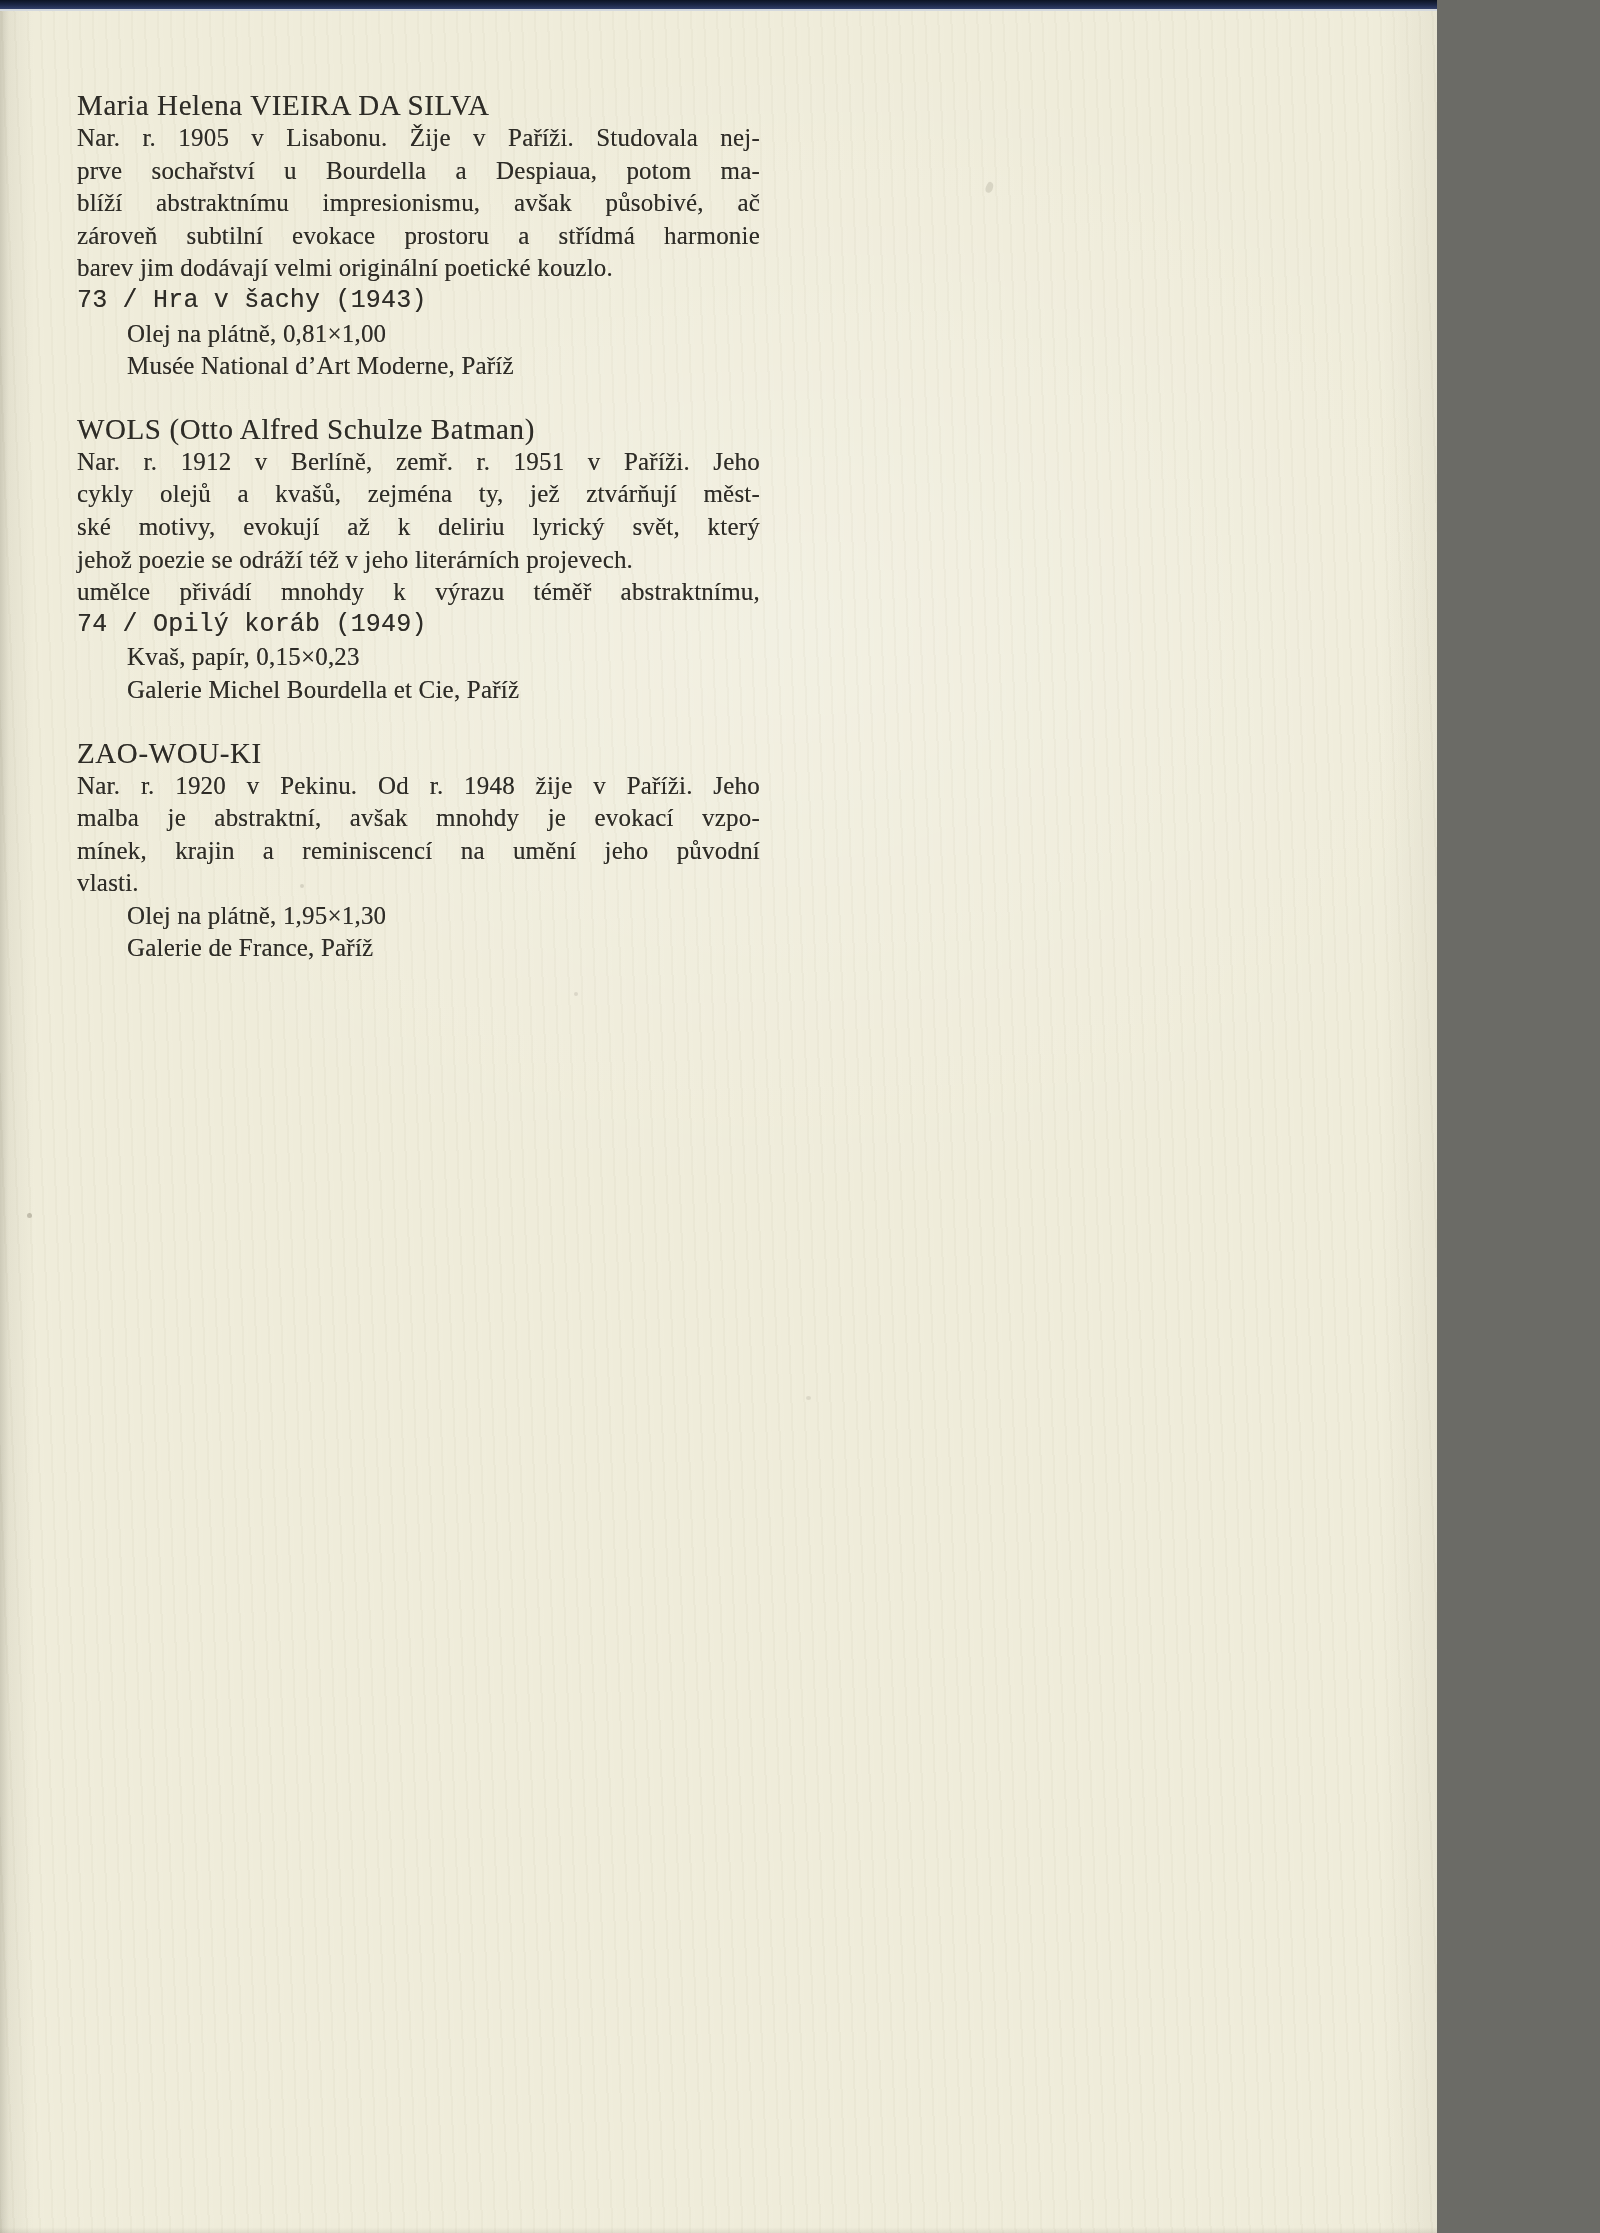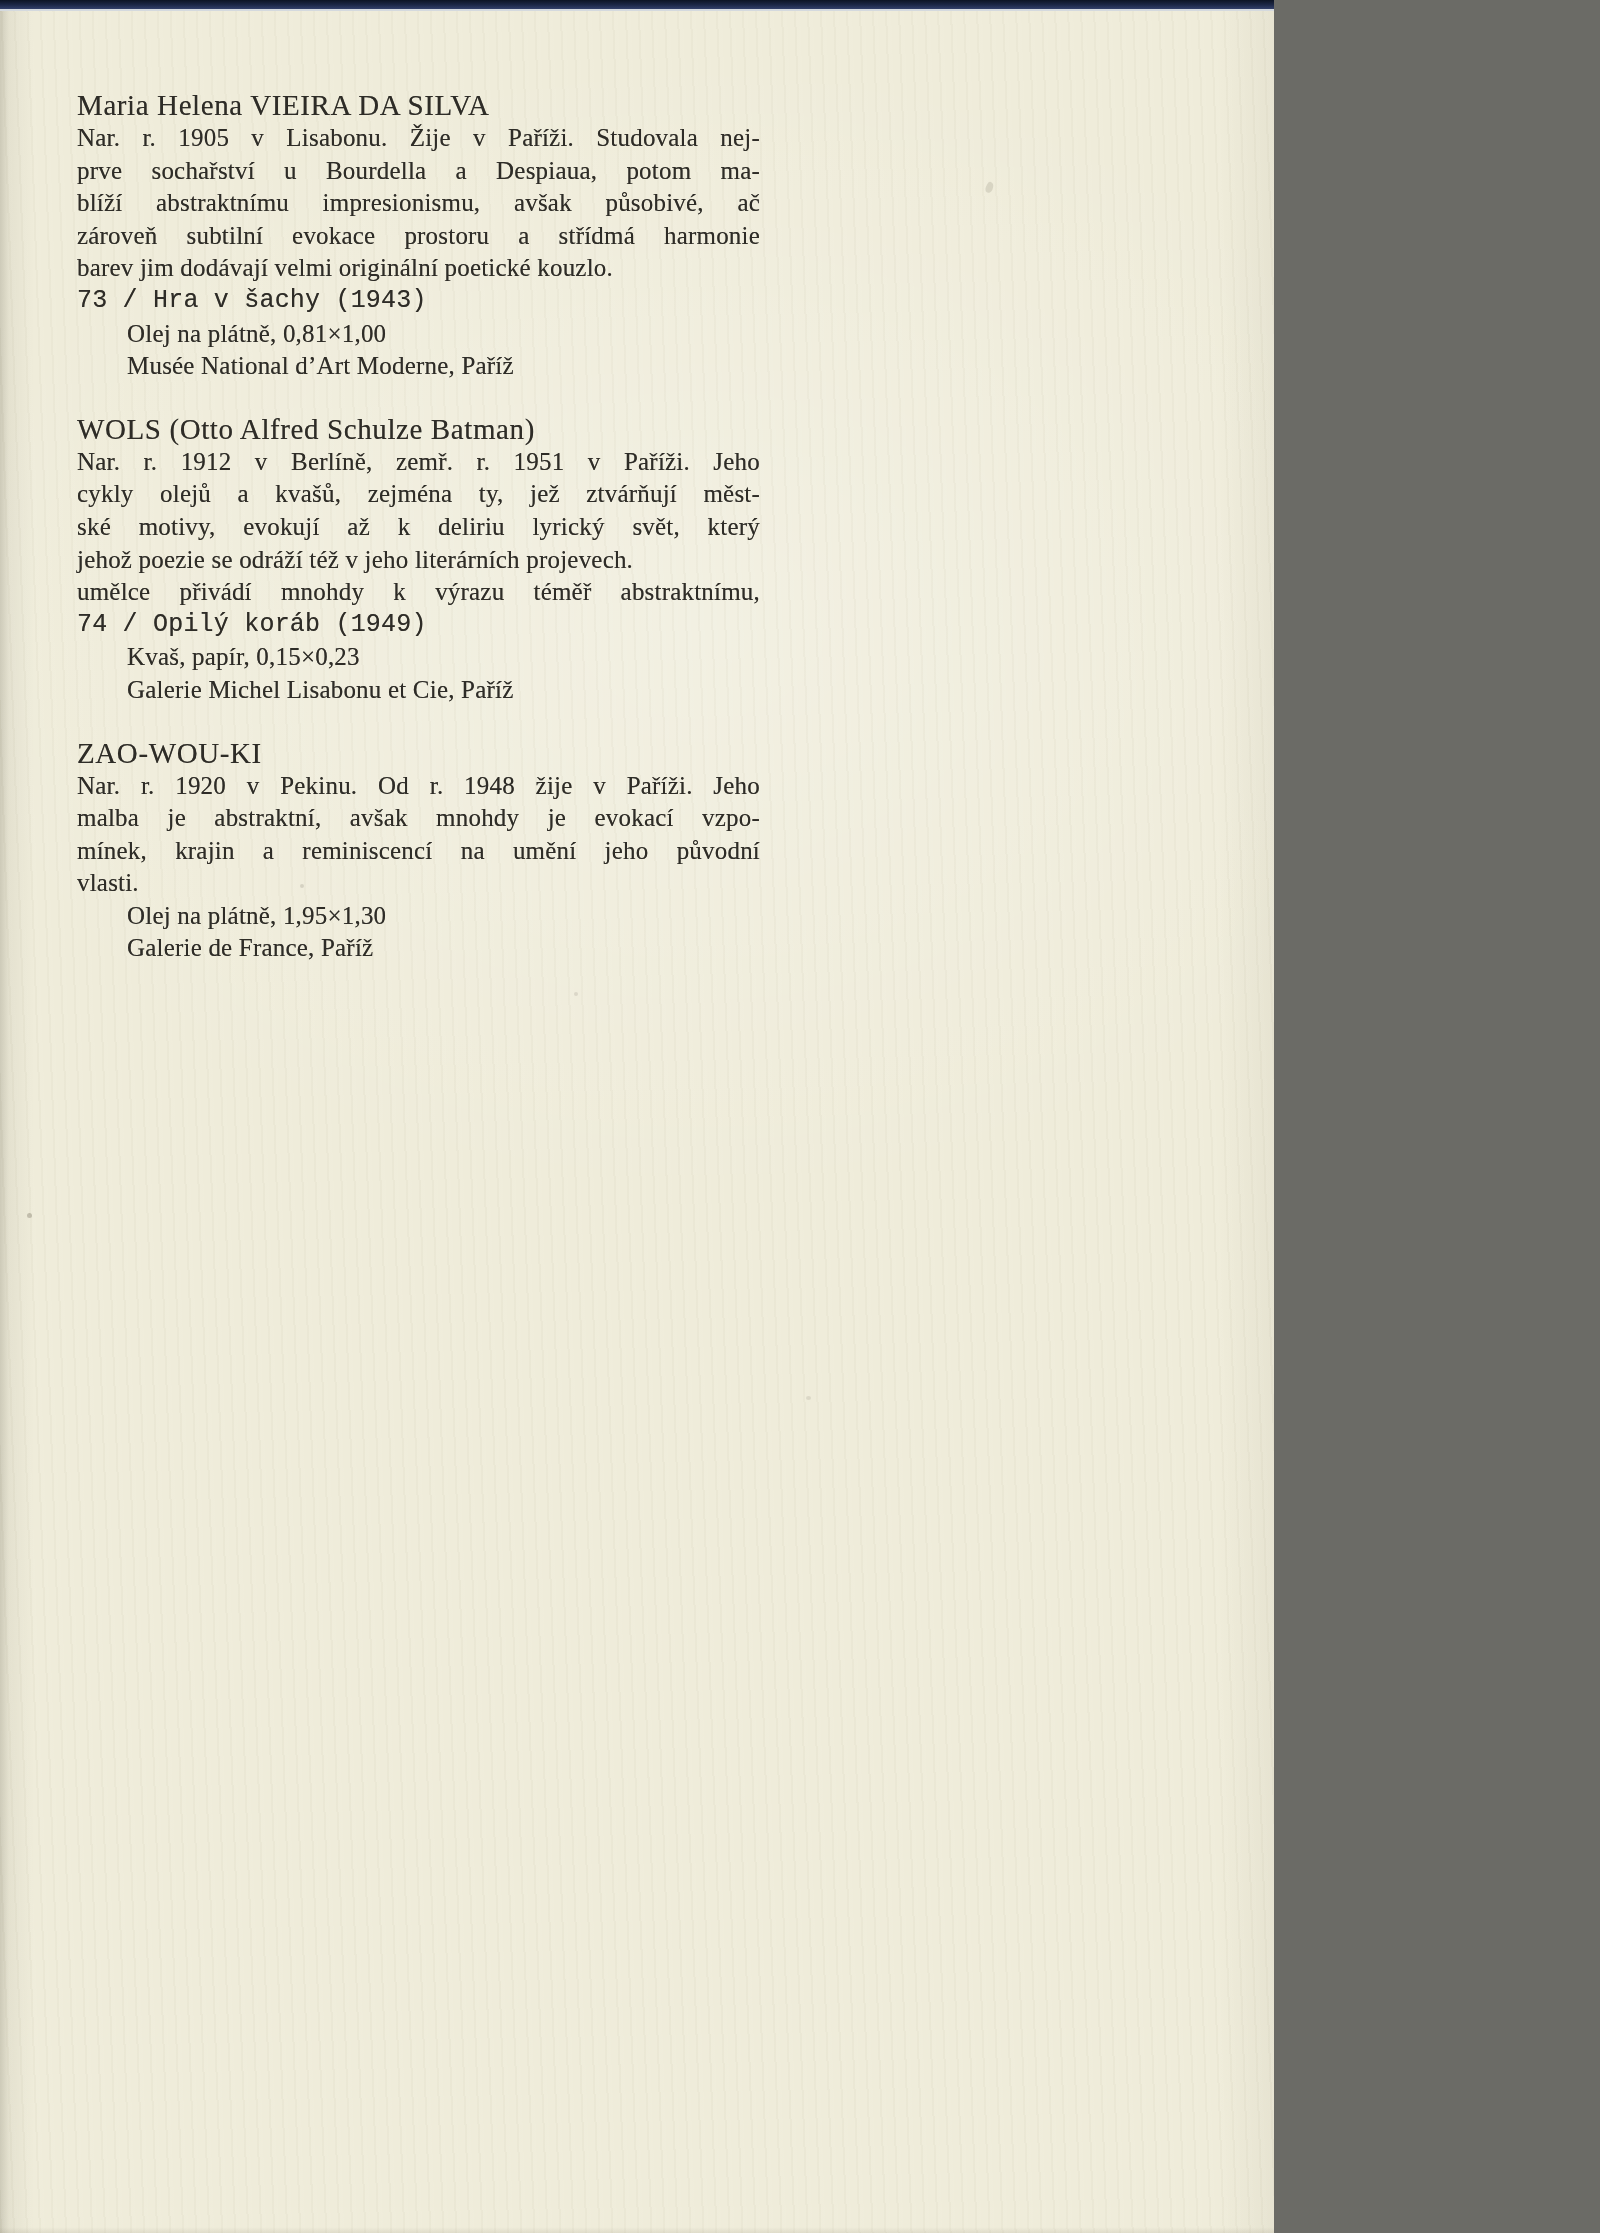--- a/index.html
+++ b/index.html
@@ -1,18 +1,18 @@
 <!DOCTYPE html>
 <html><head>
 <meta charset="utf-8">
 <style>
   html,body{margin:0;padding:0;background:#6b6b66;}
   .page{
     position:relative;
-    width:1274px;height:2233px;
+    width:1437px;height:2233px;
     overflow:hidden;
     background-color:#efecda;
     background-image:
       linear-gradient(90deg, rgba(85,82,64,0.22), rgba(85,82,64,0.07) 9px, rgba(0,0,0,0) 34px),
       linear-gradient(270deg, rgba(120,115,95,0.07), rgba(0,0,0,0) 55px),
       linear-gradient(0deg, rgba(110,106,88,0.12), rgba(0,0,0,0) 6px),
       repeating-linear-gradient(88deg, rgba(140,132,100,0.045) 0 2px, rgba(255,255,255,0.035) 2px 6px, rgba(0,0,0,0) 6px 13px),
       radial-gradient(ellipse 1200px 900px at 55% 28%, rgba(255,255,255,0.22), rgba(255,255,255,0) 65%);
     font-family:"Liberation Serif","DejaVu Serif",serif;
     color:#2e2c27;
@@ -82,21 +82,21 @@
 
     <div class="entry">
       <h2 class="entry-heading">WOLS (Otto Alfred Schulze Batman)</h2>
       <div class="bio-line just">Nar. r. 1912 v Berlíně, zemř. r. 1951 v Paříži. Jeho</div>
       <div class="bio-line just">cykly olejů a kvašů, zejména ty, jež ztvárňují měst-</div>
       <div class="bio-line just">ské motivy, evokují až k deliriu lyrický svět, který</div>
       <div class="bio-line">jehož poezie se odráží též v jeho literárních projevech.</div>
       <div class="bio-line just">umělce přivádí mnohdy k výrazu téměř abstraktnímu,</div>
       <div class="catalog-number-line">74 / Opilý koráb (1949)</div>
       <div class="catalog-indent">Kvaš, papír, 0,15×0,23</div>
-      <div class="catalog-indent">Galerie Michel Lisabonu et Cie, Paříž</div>
+      <div class="catalog-indent">Galerie Michel Bourdella et Cie, Paříž</div>
     </div>
 
     <div class="entry">
       <h2 class="entry-heading">ZAO-WOU-KI</h2>
       <div class="bio-line just">Nar. r. 1920 v Pekinu. Od r. 1948 žije v Paříži. Jeho</div>
       <div class="bio-line just">malba je abstraktní, avšak mnohdy je evokací vzpo-</div>
       <div class="bio-line just">mínek, krajin a reminiscencí na umění jeho původní</div>
       <div class="bio-line">vlasti.</div>
       <div class="catalog-indent">Olej na plátně, 1,95×1,30</div>
       <div class="catalog-indent">Galerie de France, Paříž</div>

